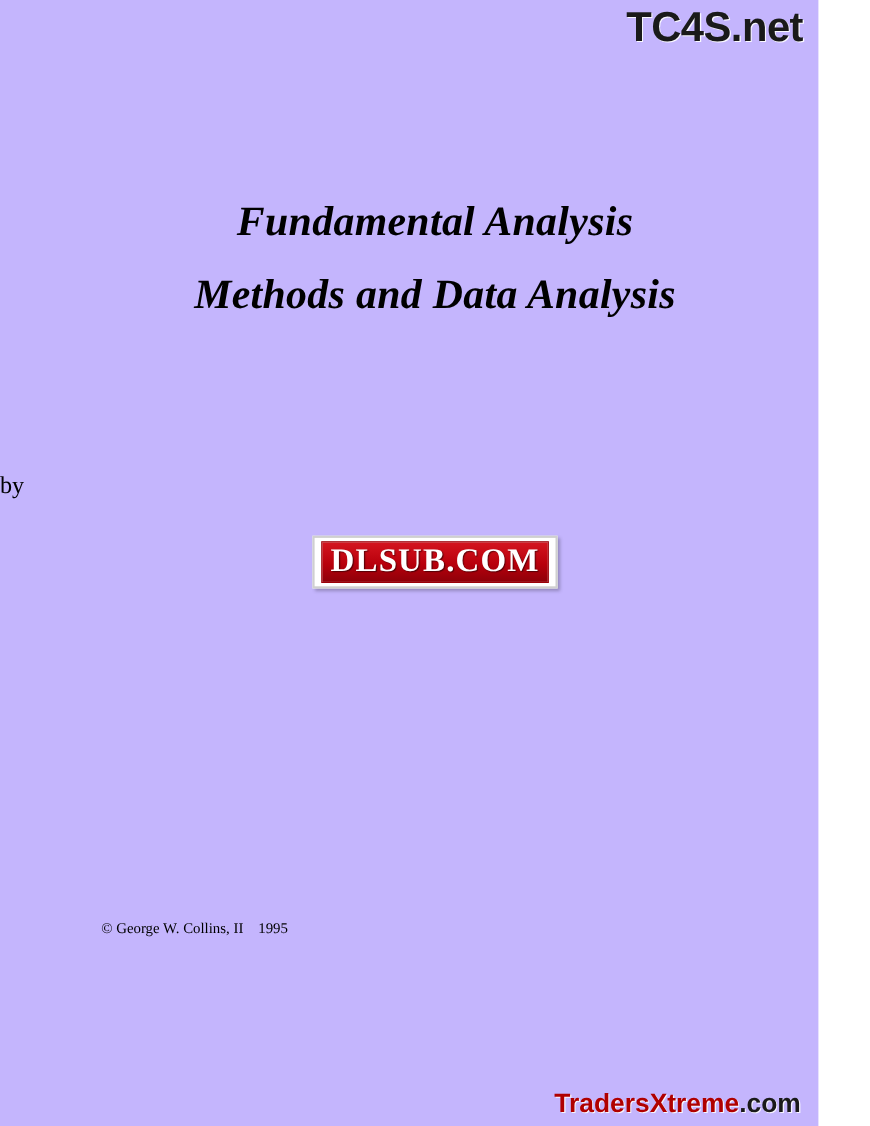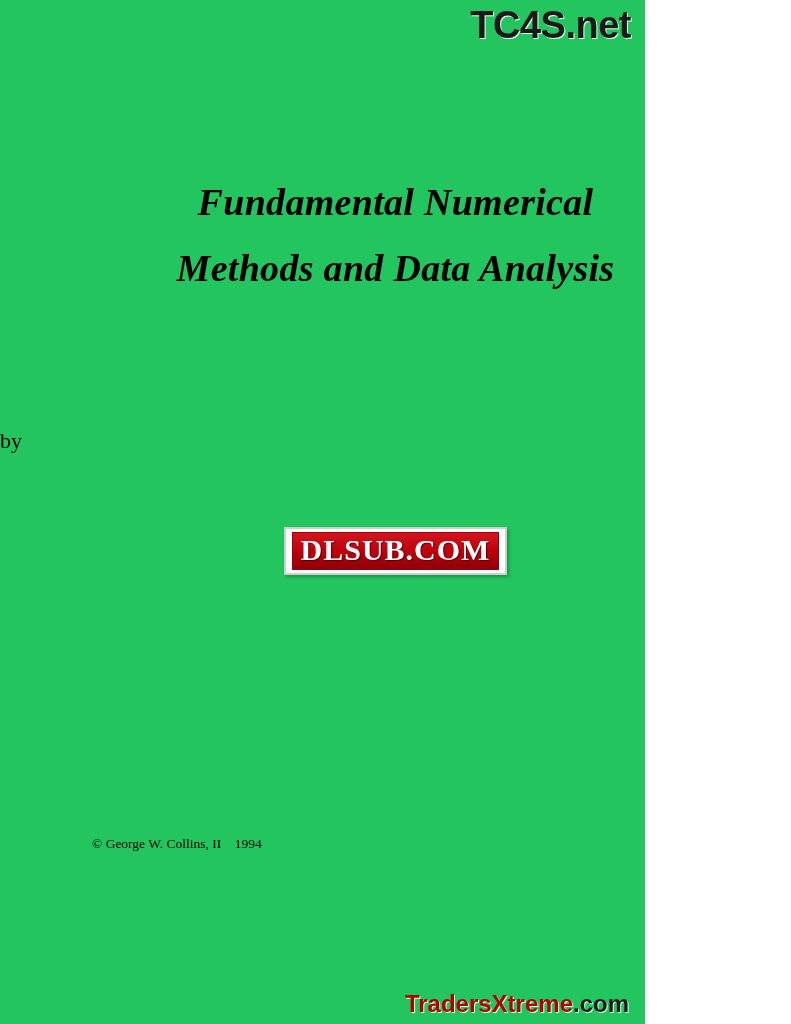--- a/index.html
+++ b/index.html
@@ -12,23 +12,23 @@
     background: #ffffff;
     font-family: "Liberation Serif", serif;
     position: relative;
     overflow: hidden;
   }
 
   .page {
     position: absolute;
     top: 0;
     left: 0;
-    width: 645px;
+    width: 744px;
     height: 1024px;
-    background: #22c55e;
+    background: #c4b5fd;
   }
 
   
   .watermark-top {
     position: absolute;
     top: 6px;
     right: 14px;
     font-family: "Liberation Sans", sans-serif;
     font-weight: bold;
     font-size: 38px;
@@ -86,21 +86,20 @@
     height: 0;
     overflow: hidden;
     display: block;
   }
   .stamp {
     display: inline-block;
     background: #ffffff;
     border: 2px solid #cfcfcf;
     box-shadow: 2px 2px 3px rgba(0,0,0,0.25);
     padding: 3px 6px;
-    margin-top: 40px;
   }
   .stamp-inner {
     display: inline-block;
     background: #c8000f;
     background: linear-gradient(180deg,#d4151f 0%,#b8000c 55%,#8e0009 100%);
     color: #ffffff;
     font-family: "Liberation Serif", serif;
     font-weight: bold;
     font-size: 30px;
     letter-spacing: 1px;
@@ -141,32 +140,32 @@
   }
 </style>
 </head>
 <body>
 
 <div class="page">
 
   <div class="watermark-top">TC4S.net</div>
 
   <div class="title-block">
-    <div class="title-line">Fundamental Numerical</div>
+    <div class="title-line">Fundamental Analysis</div>
     <div class="title-line second">Methods and Data Analysis</div>
   </div>
 
   <div class="byline">by</div>
 
   <div class="author-stamp-wrap">
     <span class="author-hidden">George W. Collins, II</span>
     <span class="stamp">
       <span class="stamp-inner">DLSUB.COM</span>
     </span>
   </div>
 
-  <div class="copyright">© George W. Collins, II    1994</div>
+  <div class="copyright">© George W. Collins, II    1995</div>
 
   <div class="watermark-bottom">
     <span>TradersXtreme</span><span class="dark">.com</span>
   </div>
 
 </div>
 
 </body></html>

